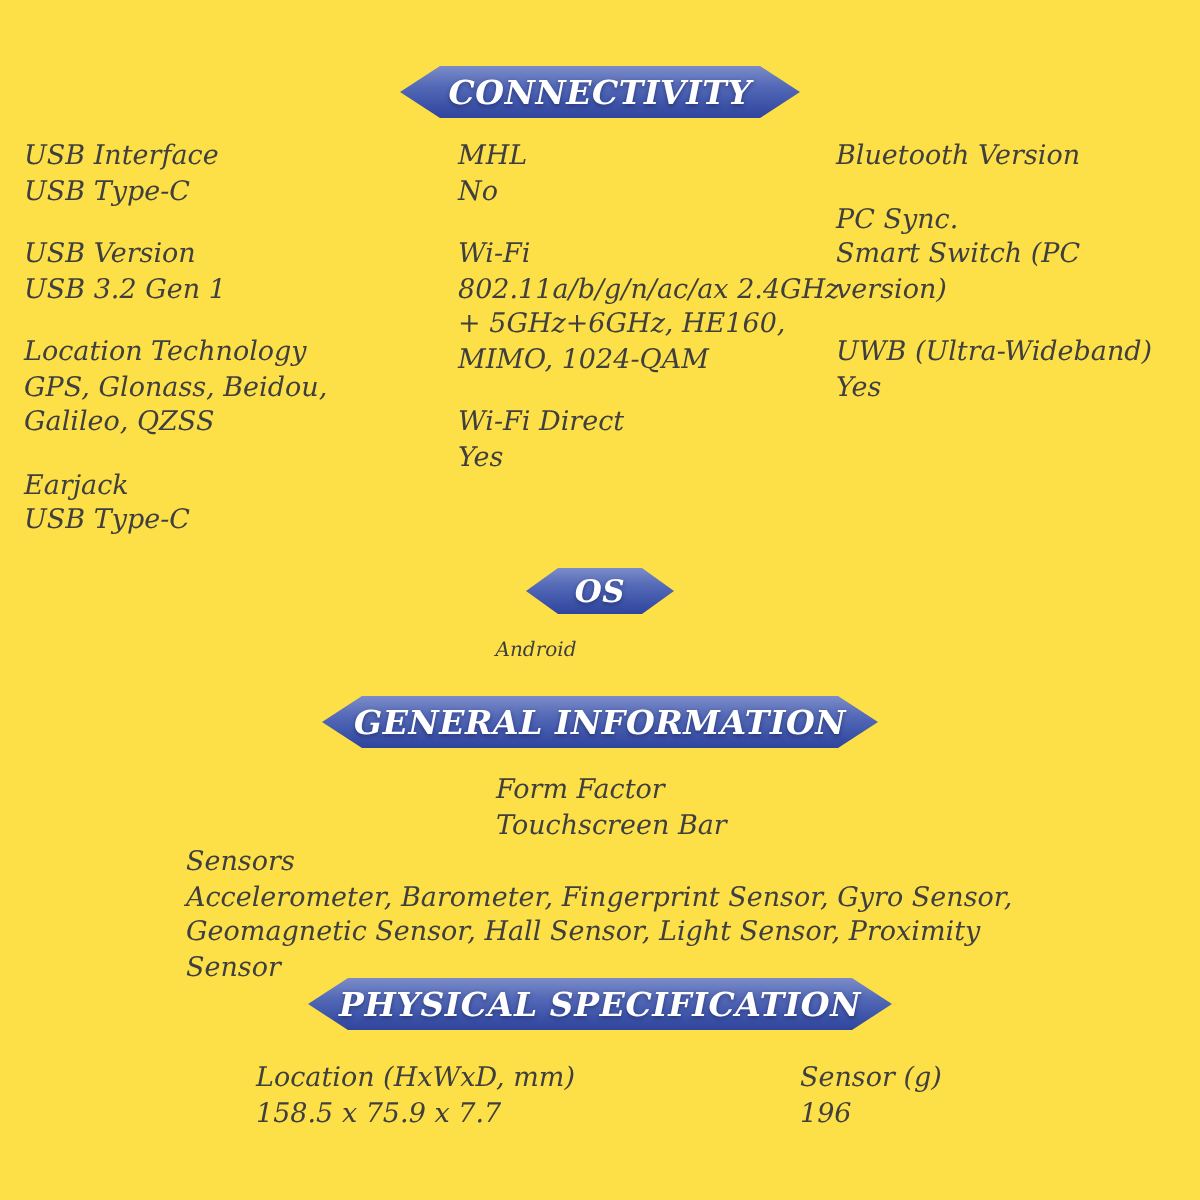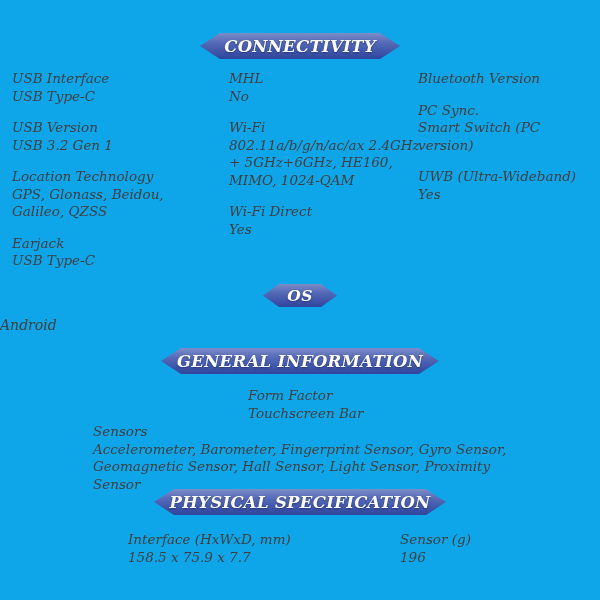--- a/index.html
+++ b/index.html
@@ -1,20 +1,20 @@
 <!DOCTYPE html>
 <html><head>
 <meta charset="utf-8">
 <style>
   html, body { margin: 0; padding: 0; background: #ffffff; }
   .page {
     position: relative;
     width: 600px;
     height: 600px;
-    background: #0ea5e9;
+    background: #fde047;
     overflow: hidden;
     font-family: "DejaVu Serif", "Liberation Serif", serif;
     font-style: italic;
     color: #3f3f3f;
   }
   
   .banner {
     position: absolute;
     height: 26px;
     clip-path: polygon(0% 50%, 20px 0%, calc(100% - 20px) 0%, 100% 50%, calc(100% - 20px) 100%, 20px 100%);
@@ -45,22 +45,22 @@
   #conn-col-2 { left: 229px; width: 196px; }
   #conn-col-3 { left: 418px; width: 176px; }
   .spec-group { margin-bottom: 14px; }
   .spec-label, .spec-value {
     font-size: 13.5px;
     line-height: 17.5px;
   }
   .os-value {
     position: absolute;
     left: 0; top: 317px; width: 536px;
-    text-align: left;
-    font-size: 14px; line-height: 17.5px;
+    text-align: center;
+    font-size: 10px; line-height: 17.5px;
   }
   .block { position: absolute; }
   #general-formfactor { left: 248px; top: 387px; width: 320px; }
   #general-sensors    { left: 93px;  top: 423px; width: 432px; }
   #phys-dimension     { left: 128px; top: 531px; width: 260px; }
   #phys-weight        { left: 400px; top: 531px; width: 180px; }
 </style>
 </head>
 <body>
 
@@ -135,21 +135,21 @@
   <div class="block" id="general-formfactor">
     <div class="spec-label">Form Factor</div>
     <div class="spec-value">Touchscreen Bar</div>
   </div>
 
   <div class="banner" id="banner-physical">
     <span class="banner-text">PHYSICAL SPECIFICATION</span>
   </div>
 
   <div class="block" id="phys-dimension">
-    <div class="spec-label">Interface (HxWxD, mm)</div>
+    <div class="spec-label">Location (HxWxD, mm)</div>
     <div class="spec-value">158.5 x 75.9 x 7.7</div>
   </div>
 
   <div class="block" id="phys-weight">
     <div class="spec-label">Sensor (g)</div>
     <div class="spec-value">196</div>
   </div>
 
 </div>
 

